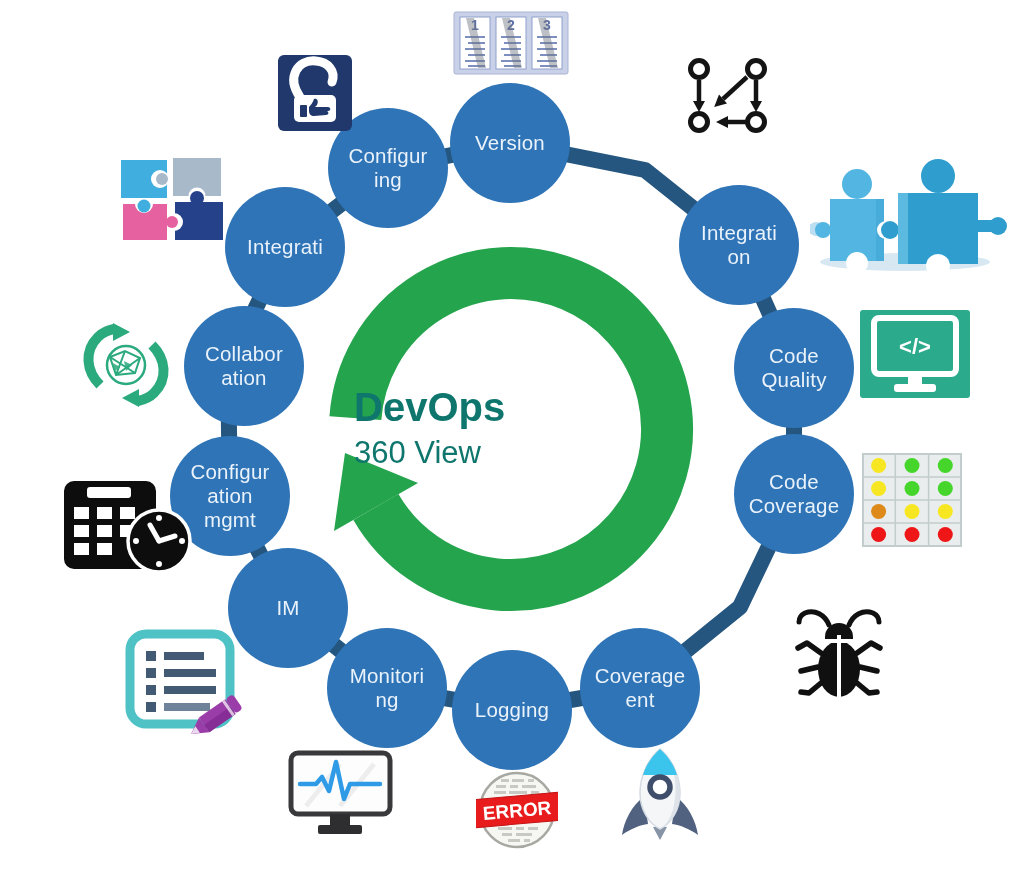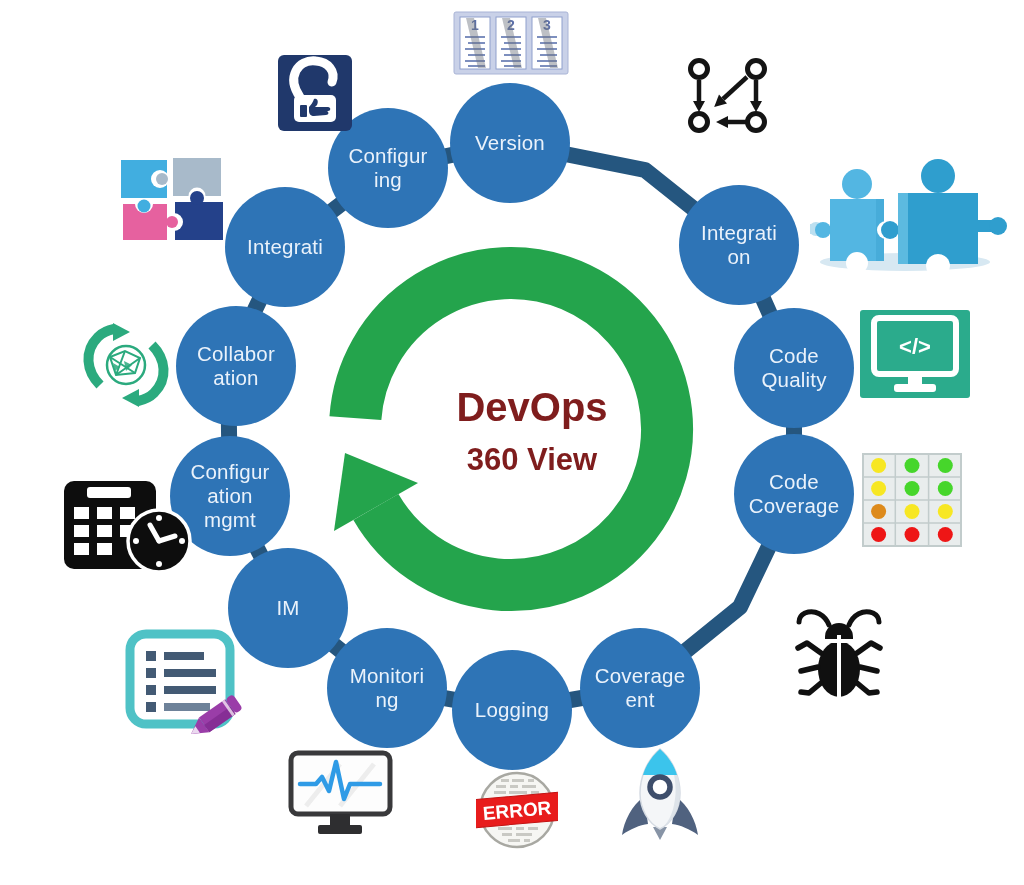--- a/index.html
+++ b/index.html
@@ -3,23 +3,23 @@
 <meta charset="utf-8">
 <style>
   html,body{margin:0;padding:0;background:#fff;}
   .stage{position:relative;width:1024px;height:885px;background:#ffffff;overflow:hidden;
          font-family:"Liberation Sans",sans-serif;}
   .layer{position:absolute;left:0;top:0;}
   .node{position:absolute;width:120px;height:120px;border-radius:50%;background:#2E74B6;
         color:#EAF2FB;display:flex;align-items:center;justify-content:center;text-align:center;
         white-space:pre-line;font-size:20.5px;line-height:1.16;letter-spacing:.2px;}
   .icon{position:absolute;}
-  .center-title{position:absolute;left:382px;top:386px;width:300px;text-align:center;color:#7f1d1d;}
+  .center-title{position:absolute;left:354px;top:386px;width:300px;color:#0f766e;}
   .center-title .t1{font-size:40px;font-weight:bold;line-height:1.05;}
-  .center-title .t2{font-size:31px;font-weight:bold;line-height:1.15;margin-top:14px;}
+  .center-title .t2{font-size:31px;font-weight:normal;line-height:1.15;margin-top:7px;}
 </style>
 </head>
 <body>
 
 <div class="stage">
 
   <svg class="layer" width="1024" height="885">
     <path d="M510 143 L645 170 L739 245 L794 368 L794 494 L740 607 L640 688 L512 710 L387 688 L288 608 L230 496 L228 366 L285 247 L388 168 Z" fill="none" stroke="#25567F" stroke-width="16" stroke-linejoin="round"></path>
   </svg>
 
@@ -37,21 +37,21 @@
 Coverage</div>
   <div class="node" style="left:580px;top:628px">Coverage
 ent</div>
   <div class="node" style="left:452px;top:650px">Logging</div>
   <div class="node" style="left:327px;top:628px">Monitori
 ng</div>
   <div class="node" style="left:228px;top:548px">IM</div>
   <div class="node" style="left:170px;top:436px">Configur
 ation
 mgmt</div>
-  <div class="node" style="left:176px;top:306px">Collabor
+  <div class="node" style="left:184px;top:306px">Collabor
 ation</div>
   <div class="node" style="left:225px;top:187px">Integrati</div>
   <div class="node" style="left:328px;top:108px">Configur
 ing</div>
 
   <div class="center-title">
     <div class="t1">DevOps</div>
     <div class="t2">360 View</div>
   </div>
 

